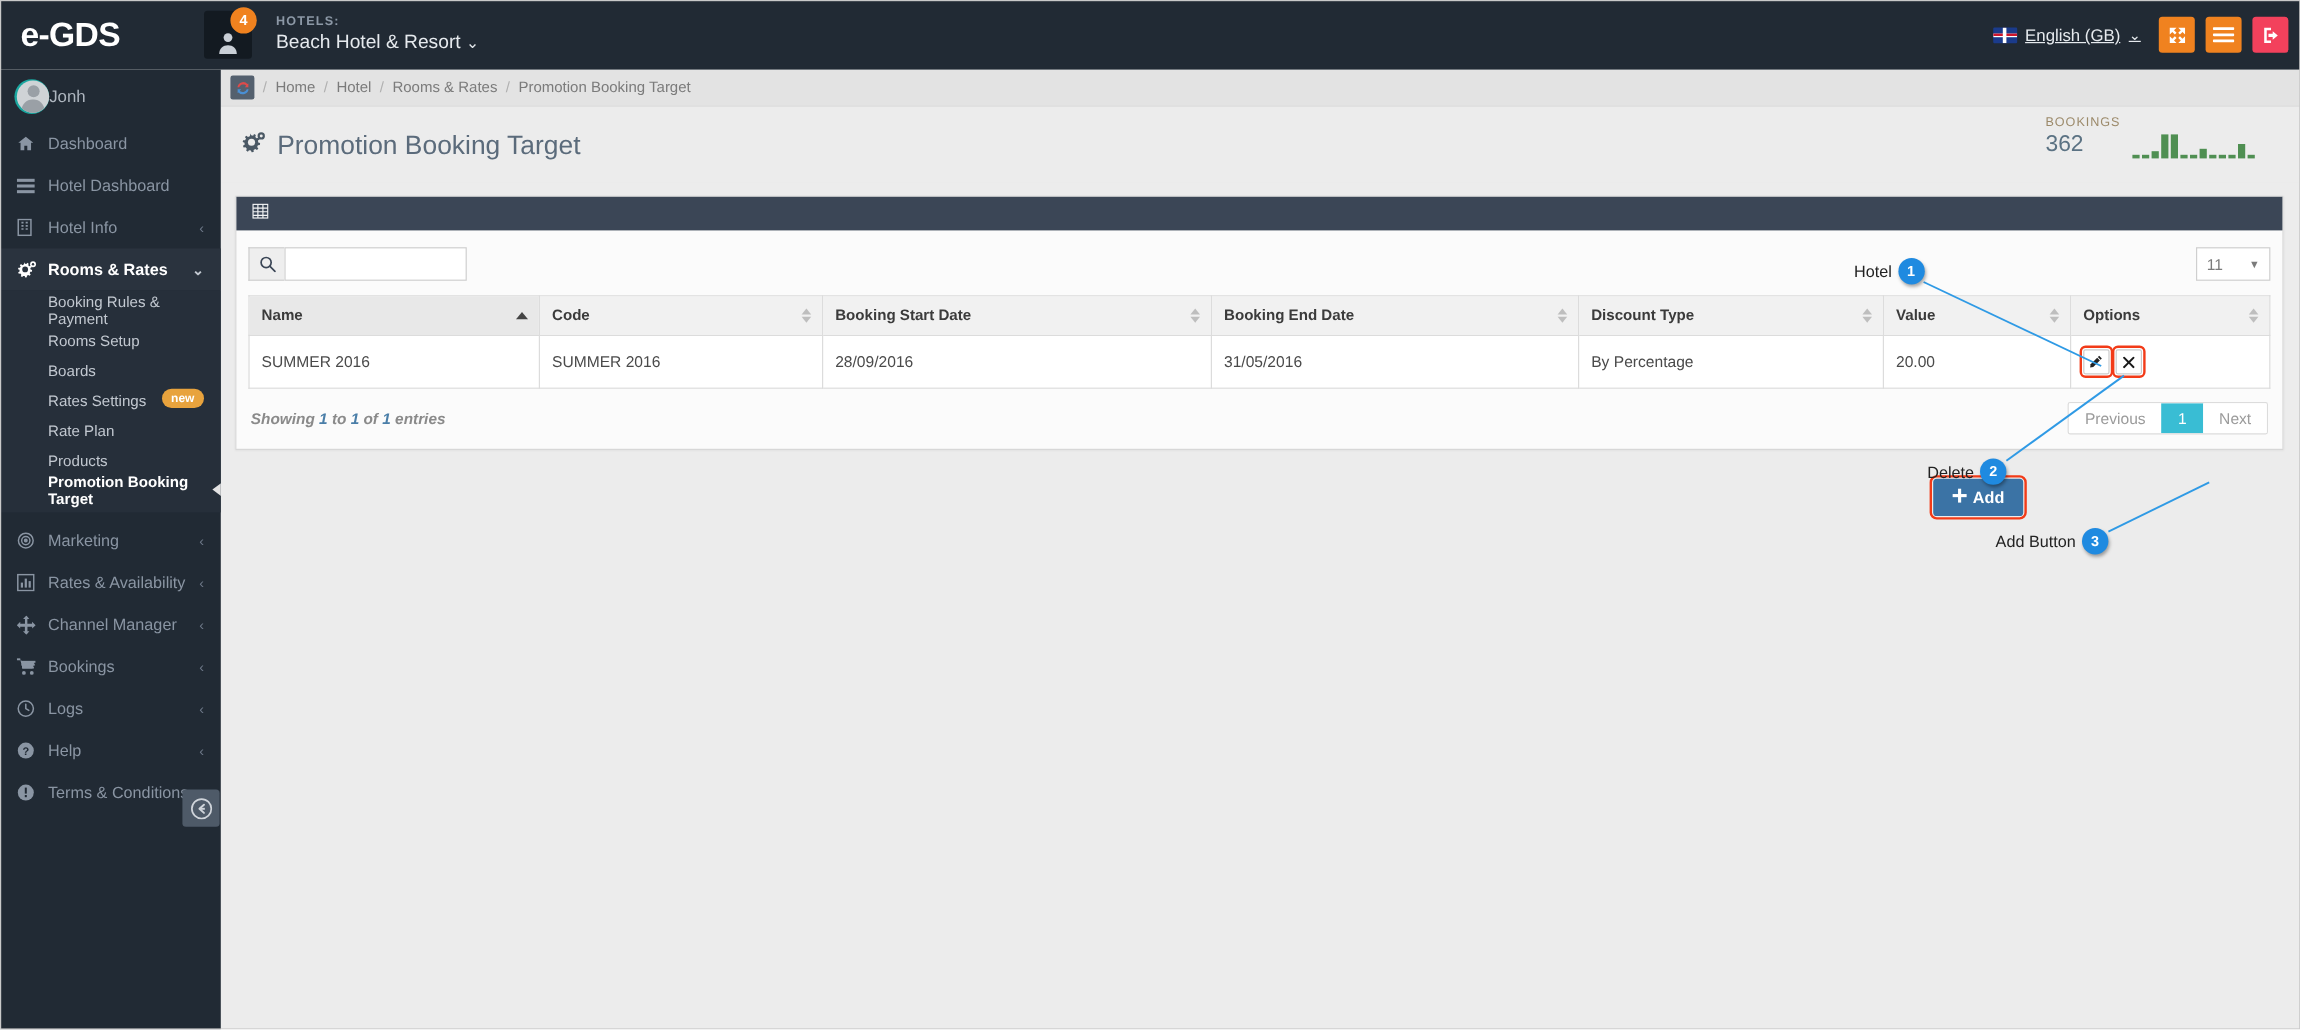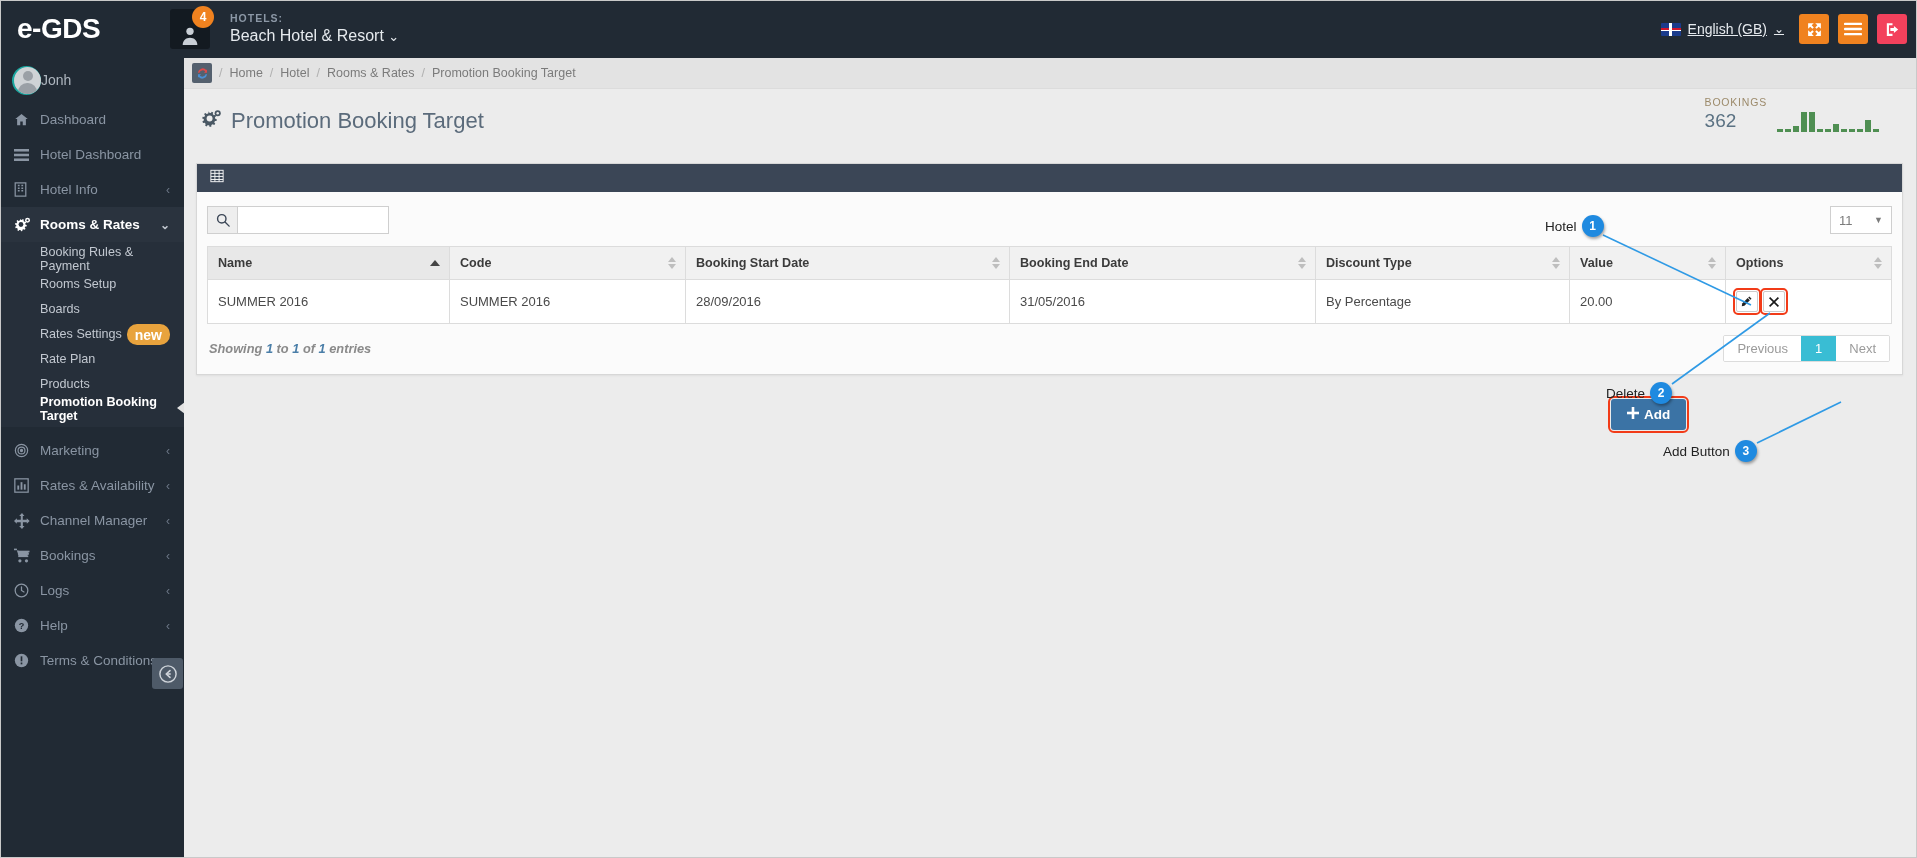--- a/index.html
+++ b/index.html
@@ -129,21 +129,21 @@
   .sub-wrap { background: #262f3a; padding: 4px 0 6px 0; }
   .sub-item {
     height: 25px; display: flex; align-items: center;
     padding-left: 40px; color: #c2c8d0; font-size: 12.6px;
     cursor: pointer; position: relative;
   }
   .sub-item.current { color: #fff; font-weight: bold; }
   .badge-new {
     position: absolute; right: 14px; top: 3px;
     background: #e8a33d; color: #fff; border-radius: 10px;
-    font-size: 14px; padding: 2.5px 8px; font-weight: bold;
+    font-size: 10px; padding: 2.5px 8px; font-weight: bold;
   }
   .sub-arrow {
     position: absolute; right: -1px; top: 6px;
     width: 0; height: 0;
     border-top: 6px solid transparent; border-bottom: 6px solid transparent;
     border-right: 8px solid #e3e3e3;
   }
   .collapse-btn {
     position: absolute; left: 152px; top: 600px;
     width: 31px; height: 31px; border-radius: 3px;

